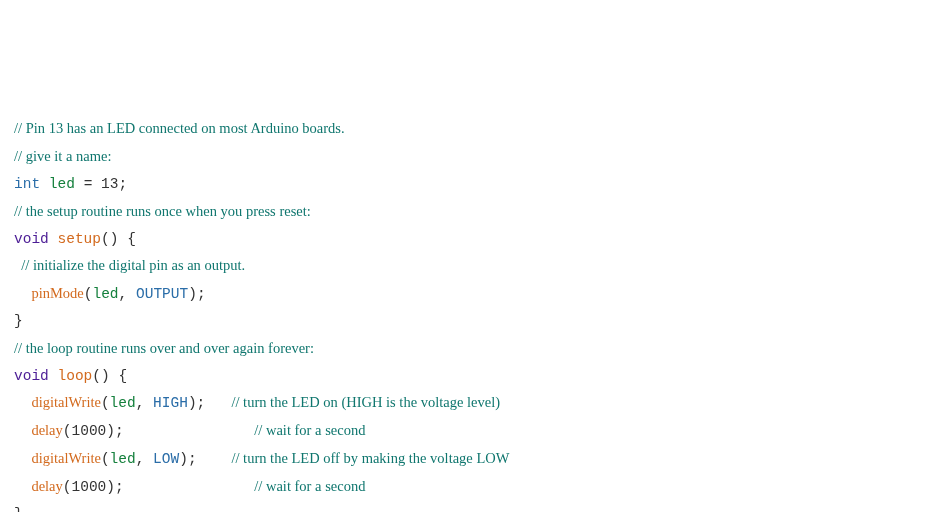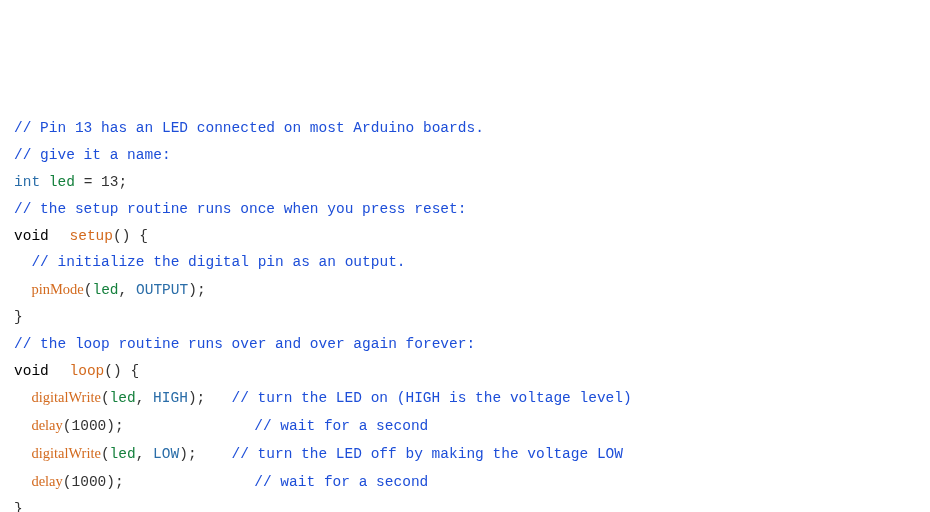--- a/index.html
+++ b/index.html
@@ -12,35 +12,35 @@
       font-family: 'Consolas', 'Monaco', 'Courier New', monospace;
       font-size: 14.5px;
       line-height: 1.85;
       padding: 8px 14px;
       color: #333;
       white-space: pre;
       width: 930px;
       height: 512px;
     }
     .comment {
-      color: #1d4ed8;
+      color: #0f766e;
+      font-family: Liberation Serif, serif;
     }
     .keyword {
-      color: #000000;
+      color: #4c1d95;
     }
     .type {
       color: #2a6da8;
       text-align: center;
     }
     .identifier {
       color: #15803d;
     }
     .funcname {
       color: #d36a1e;
-      margin-left: 12px;
     }
     .method {
       color: #d36a1e;
       font-family: Liberation Serif, serif;
     }
     .constant {
       color: #2a6da8;
     }
     .number {
       color: #333333;

